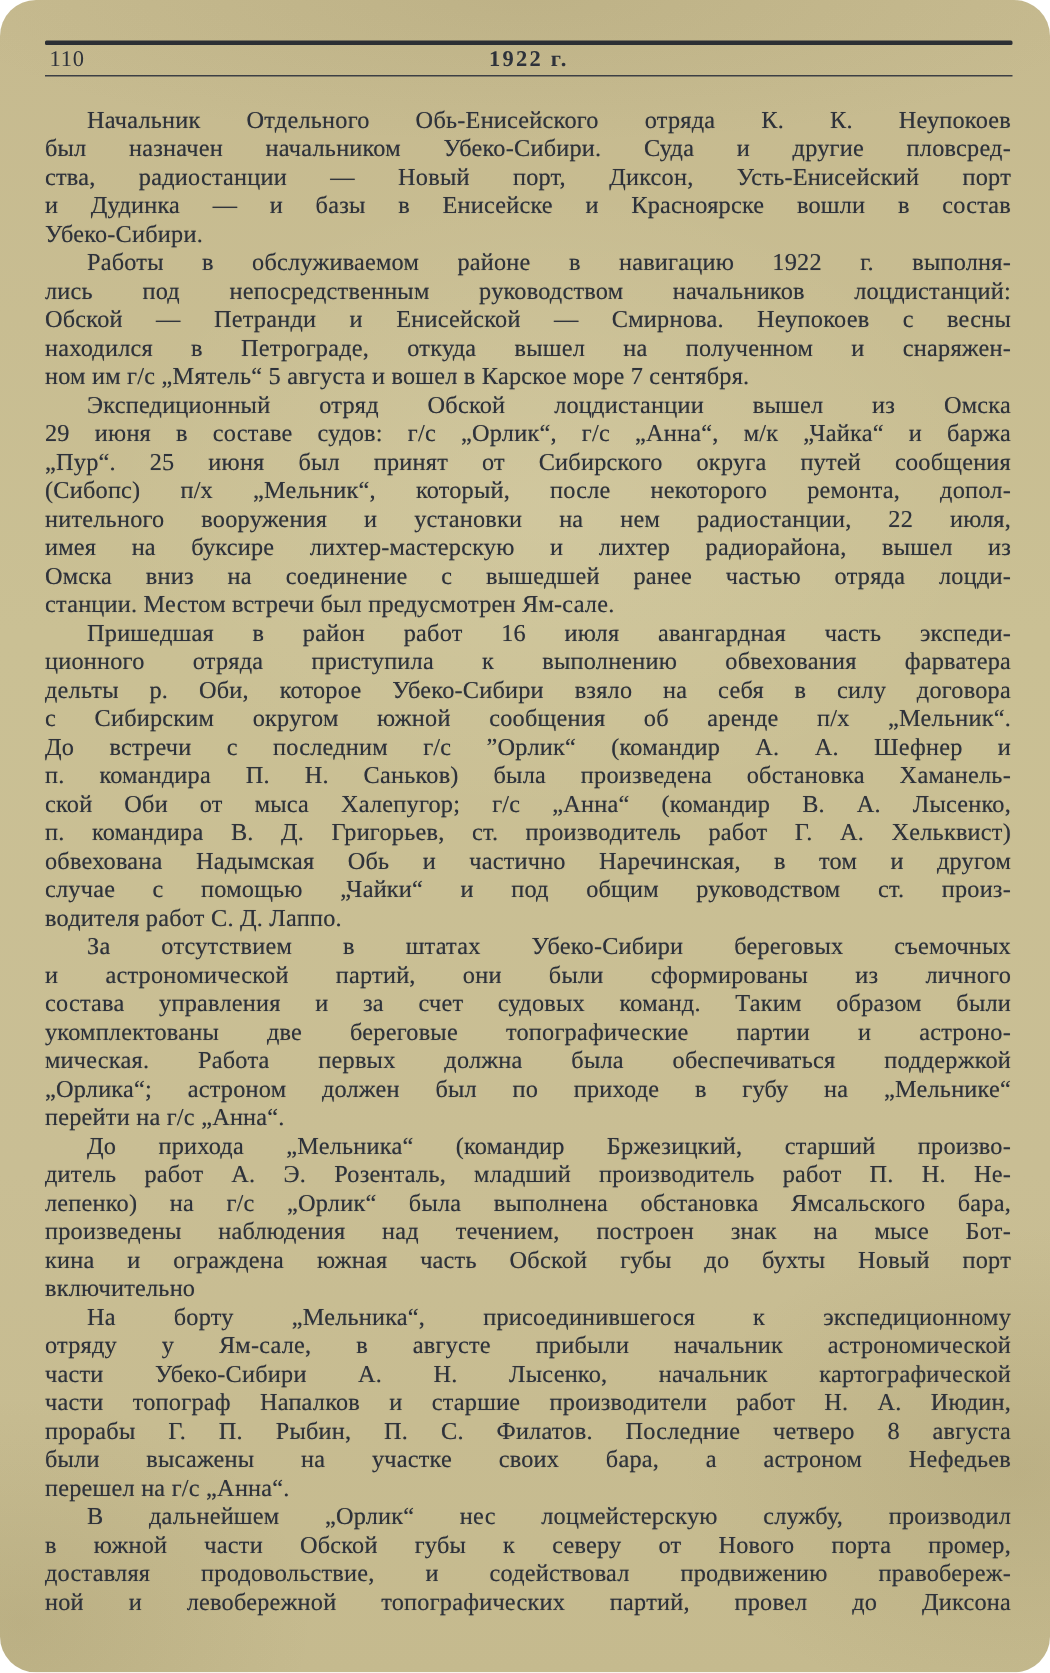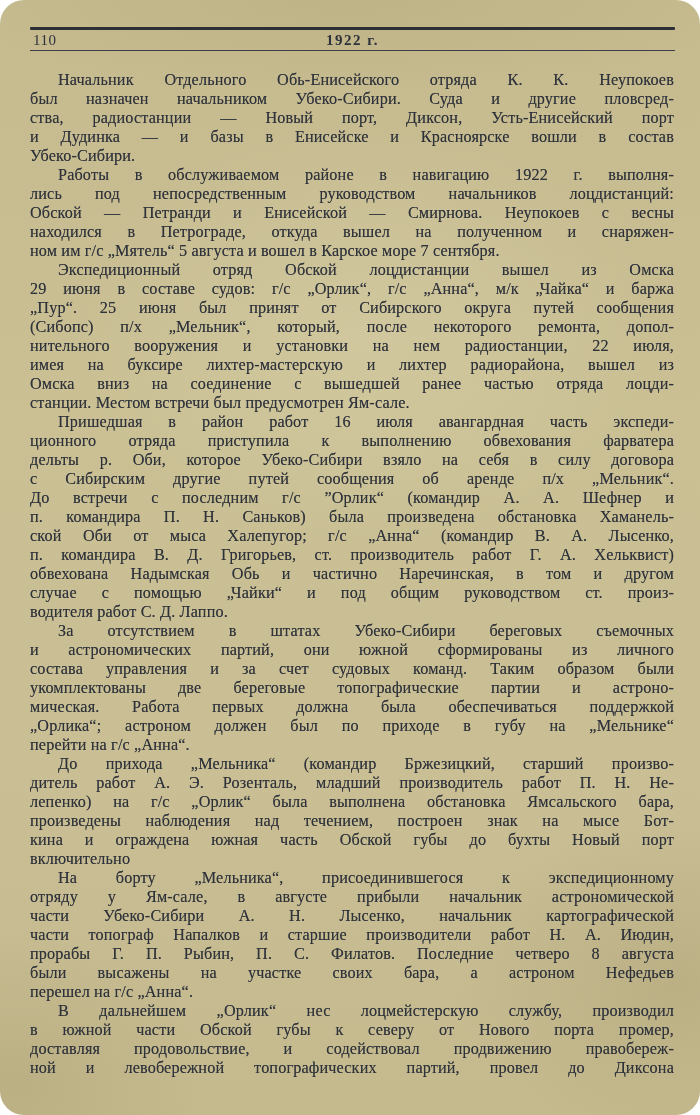--- a/index.html
+++ b/index.html
@@ -82,30 +82,30 @@
       <div class="line">29 июня в составе судов: г/с „Орлик“, г/с „Анна“, м/к „Чайка“ и баржа</div>
       <div class="line">„Пур“. 25 июня был принят от Сибирского округа путей сообщения</div>
       <div class="line">(Сибопс) п/х „Мельник“, который, после некоторого ремонта, допол-</div>
       <div class="line">нительного вооружения и установки на нем радиостанции, 22 июля,</div>
       <div class="line">имея на буксире лихтер-мастерскую и лихтер радиорайона, вышел из</div>
       <div class="line">Омска вниз на соединение с вышедшей ранее частью отряда лоцди-</div>
       <div class="line last">станции. Местом встречи был предусмотрен Ям-сале.</div>
       <div class="line indent">Пришедшая в район работ 16 июля авангардная часть экспеди-</div>
       <div class="line">ционного отряда приступила к выполнению обвехования фарватера</div>
       <div class="line">дельты р. Оби, которое Убеко-Сибири взяло на себя в силу договора</div>
-      <div class="line">с Сибирским другие путей сообщения об аренде п/х „Мельник“.</div>
+      <div class="line">с Сибирским округом южной сообщения об аренде п/х „Мельник“.</div>
       <div class="line">До встречи с последним г/с ”Орлик“ (командир А. А. Шефнер и</div>
       <div class="line">п. командира П. Н. Саньков) была произведена обстановка Хаманель-</div>
       <div class="line">ской Оби от мыса Халепугор; г/с „Анна“ (командир В. А. Лысенко,</div>
       <div class="line">п. командира В. Д. Григорьев, ст. производитель работ Г. А. Хельквист)</div>
       <div class="line">обвехована Надымская Обь и частично Наречинская, в том и другом</div>
       <div class="line">случае с помощью „Чайки“ и под общим руководством ст. произ-</div>
       <div class="line last">водителя работ С. Д. Лаппо.</div>
       <div class="line indent">За отсутствием в штатах Убеко-Сибири береговых съемочных</div>
-      <div class="line">и астрономических партий, они южной сформированы из личного</div>
+      <div class="line">и астрономической партий, они были сформированы из личного</div>
       <div class="line">состава управления и за счет судовых команд. Таким образом были</div>
       <div class="line">укомплектованы две береговые топографические партии и астроно-</div>
       <div class="line">мическая. Работа первых должна была обеспечиваться поддержкой</div>
       <div class="line">„Орлика“; астроном должен был по приходе в губу на „Мельнике“</div>
       <div class="line last">перейти на г/с „Анна“.</div>
       <div class="line indent">До прихода „Мельника“ (командир Бржезицкий, старший произво-</div>
       <div class="line">дитель работ А. Э. Розенталь, младший производитель работ П. Н. Не-</div>
       <div class="line">лепенко) на г/с „Орлик“ была выполнена обстановка Ямсальского бара,</div>
       <div class="line">произведены наблюдения над течением, построен знак на мысе Бот-</div>
       <div class="line">кина и ограждена южная часть Обской губы до бухты Новый порт</div>

